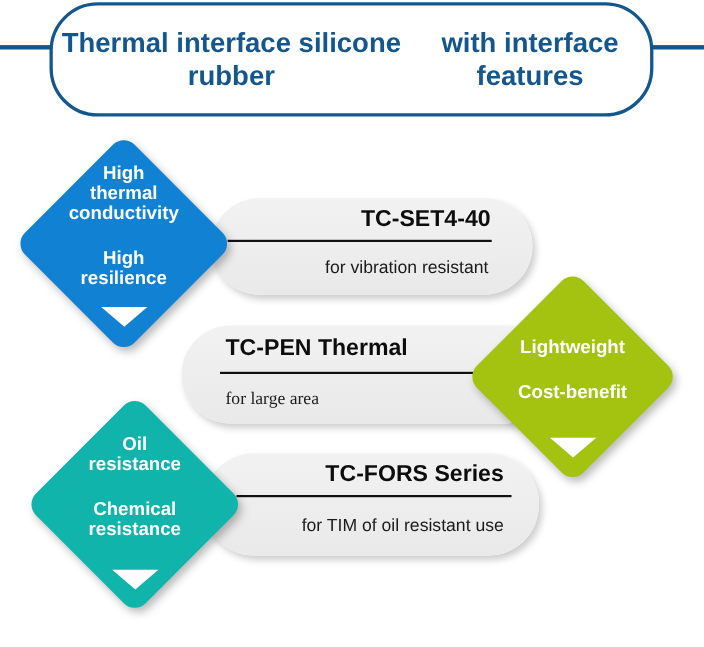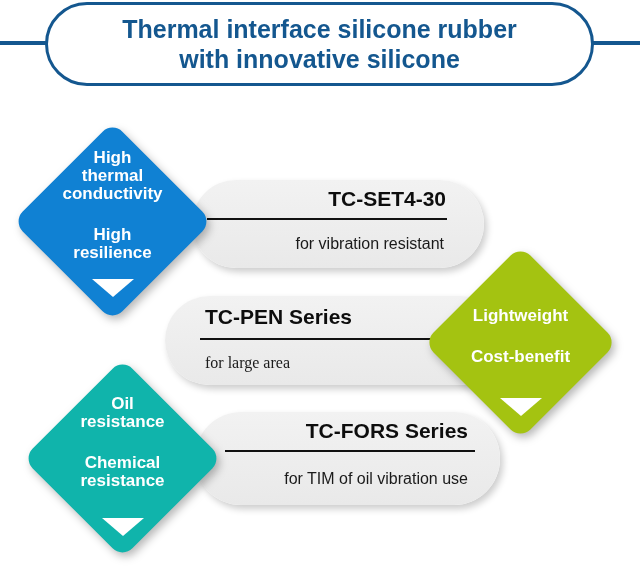--- a/index.html
+++ b/index.html
@@ -3,40 +3,40 @@
 <meta charset="utf-8">
 <style>
   html,body { margin:0; padding:0; background:#fff; }
   #stage {
     position:relative; width:640px; height:588px; overflow:hidden;
     background:#fff; font-family:"Liberation Sans", sans-serif;
   }
 
   
   .banner {
-    position:absolute; left:45px; top:2px; width:549px; height:84px;
+    position:absolute; left:45px; top:2px; width:549px; height:104px;
     border:3.5px solid #14578f; border-radius:44px; background:#fff;
-    display:flex; flex-direction:column; align-items:center; justify-content:center;
+    display:flex; flex-direction:row; align-items:center; justify-content:center;
     color:#14578f; font-size:25px; font-weight:bold; line-height:30px;
     text-align:center; z-index:2; box-sizing:border-box;
   }
   .conn { position:absolute; top:41px; height:3.5px; background:#14578f; z-index:1; }
   .conn.left  { left:0;    width:47px; }
   .conn.right { left:593px; width:47px; }
 
   
   .pill {
     position:absolute; border-radius:46px; z-index:2;
     background:linear-gradient(180deg,#f2f2f2,#e9e9e9);
     box-shadow:3px 4px 7px rgba(0,0,0,0.20);
     display:flex; flex-direction:column; color:#0d0d0d;
   }
   .pill-1 { left:192px; top:180px; width:292px; height:88px; }
   .pill-2 { left:165px; top:296px; width:340px; height:89px; }
-  .pill-3 { left:195px; top:412px; width:305px; height:93px; }
+  .pill-3 { left:185px; top:412px; width:305px; height:93px; }
 
   .pill-title {
     display:flex; align-items:center; font-size:21px; font-weight:bold;
   }
   .pill-1 .pill-title { height:38px; justify-content:flex-end; padding-right:38px; }
   .pill-2 .pill-title { height:42px; justify-content:flex-start; padding-left:40px; }
   .pill-3 .pill-title { height:38px; justify-content:flex-end; padding-right:32px; }
 
   .sep { height:2px; background:#111; }
   .pill-1 .sep { margin:0 37px 0 15px; }
@@ -86,39 +86,39 @@
 </style>
 </head>
 <body>
 
 <div id="stage">
 
   <div class="conn left"></div>
   <div class="conn right"></div>
   <div class="banner">
     <div>Thermal interface silicone rubber</div>
-    <div>with innovative silicone</div>
+    <div>with interface features</div>
   </div>
 
   <div class="pill pill-1">
-    <div class="pill-title">TC-SET4-30</div>
+    <div class="pill-title">TC-SET4-40</div>
     <div class="sep"></div>
     <div class="pill-sub">for vibration resistant</div>
   </div>
 
   <div class="pill pill-2">
-    <div class="pill-title">TC-PEN Series</div>
+    <div class="pill-title">TC-PEN Thermal</div>
     <div class="sep"></div>
     <div class="pill-sub">for large area</div>
   </div>
 
   <div class="pill pill-3">
     <div class="pill-title">TC-FORS Series</div>
     <div class="sep"></div>
-    <div class="pill-sub">for TIM of oil vibration use</div>
+    <div class="pill-sub">for TIM of oil resistant use</div>
   </div>
 
   <div class="dwrap blue">
     <div class="diamond">
       <div class="dcontent">
         <div class="dgroup">
           <div>High</div>
           <div>thermal</div>
           <div>conductivity</div>
         </div>

